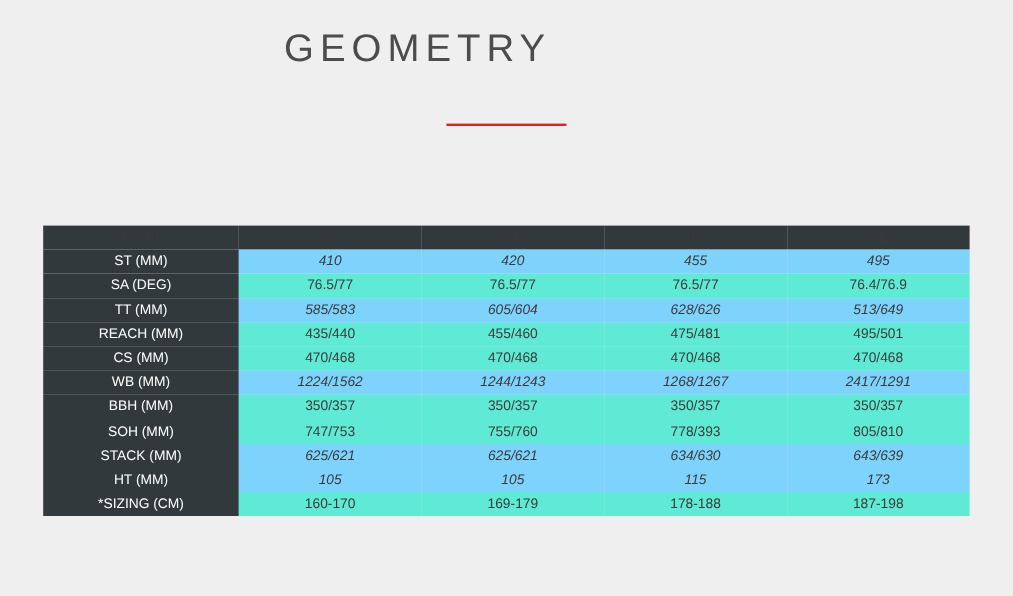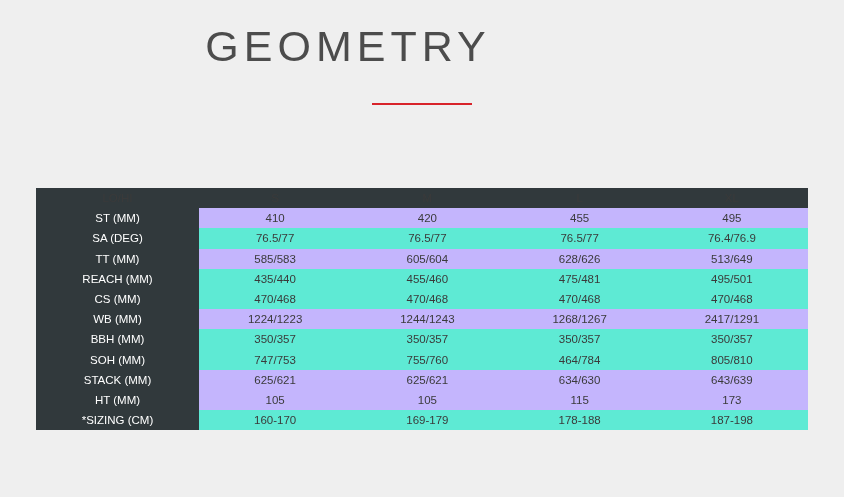--- a/index.html
+++ b/index.html
@@ -18,21 +18,21 @@
     width: 844px;
     height: 497px;
     background: #efefef;
   }
   .title {
     position: absolute;
     top: 22px;
     left: 0;
     width: 696px;
     text-align: center;
-    font-size: 43px;
+    font-size: 32px;
     letter-spacing: 5px;
     font-weight: 300;
     color: #4c4c4c;
     font-family: "Liberation Sans", sans-serif;
   }
   .title-rule {
     position: absolute;
     top: 103px;
     left: 372px;
     width: 100px;
@@ -76,21 +76,22 @@
   tbody td.rowlabel {
     background: #31393c;
     color: #ffffff;
     text-align: center;
     font-size: 11.5px;
   }
   tbody tr.odd td.val {
     background: #5eead4;
   }
   tbody tr.even td.val {
-    background: #c4b5fd;
+    background: #7dd3fc;
+    font-style: italic;
   }
 </style>
 </head>
 <body>
 
 <div class="page">
 
   <div class="title">GEOMETRY</div>
   <div class="title-rule"></div>
 
@@ -143,37 +144,37 @@
         </tr>
         <tr class="odd">
           <td class="rowlabel">CS (MM)</td>
           <td class="val">470/468</td>
           <td class="val">470/468</td>
           <td class="val">470/468</td>
           <td class="val">470/468</td>
         </tr>
         <tr class="even">
           <td class="rowlabel">WB (MM)</td>
-          <td class="val">1224/1223</td>
+          <td class="val">1224/1562</td>
           <td class="val">1244/1243</td>
           <td class="val">1268/1267</td>
           <td class="val">2417/1291</td>
         </tr>
         <tr class="odd">
           <td class="rowlabel">BBH (MM)</td>
           <td class="val">350/357</td>
           <td class="val">350/357</td>
           <td class="val">350/357</td>
           <td class="val">350/357</td>
         </tr>
         <tr class="odd">
           <td class="rowlabel">SOH (MM)</td>
           <td class="val">747/753</td>
           <td class="val">755/760</td>
-          <td class="val">464/784</td>
+          <td class="val">778/393</td>
           <td class="val">805/810</td>
         </tr>
         <tr class="even">
           <td class="rowlabel">STACK (MM)</td>
           <td class="val">625/621</td>
           <td class="val">625/621</td>
           <td class="val">634/630</td>
           <td class="val">643/639</td>
         </tr>
         <tr class="even">

